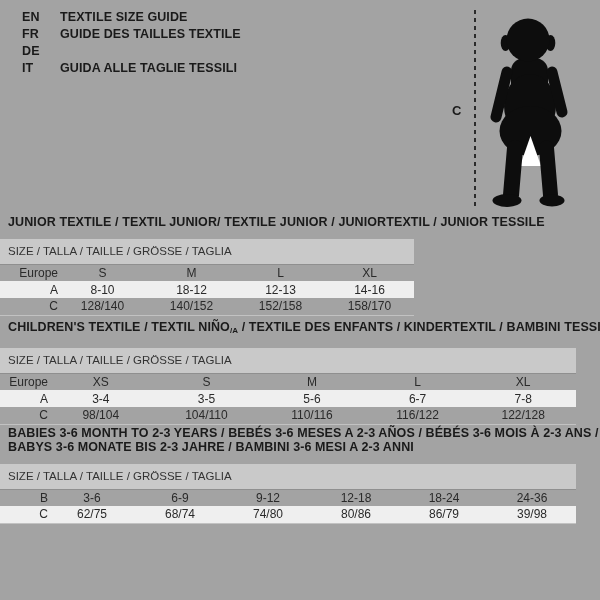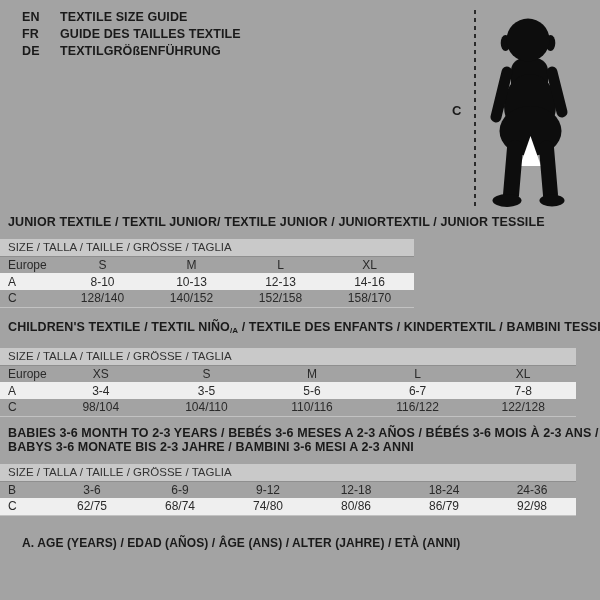--- a/index.html
+++ b/index.html
@@ -39,28 +39,28 @@
   .sec-babies{top:426px;width:576px;}
   .section-title{
     font-weight:700;font-size:12.5px;line-height:14px;letter-spacing:.1px;
     padding-left:8px;margin-bottom:10px;white-space:nowrap;
   }
   .sub-mark{font-size:8px;vertical-align:-2px;}
 
   table.size-table{border-collapse:collapse;table-layout:fixed;width:100%;}
   table.size-table th{
     background:var(--header-bg);color:#333;font-weight:400;
-    font-size:11.5px;text-align:left;padding:0 0 0 8px;height:17px;
+    font-size:11.5px;text-align:left;padding:0 0 0 8px;height:25px;
     border-bottom:1px solid var(--bar-border);white-space:nowrap;
   }
   table.size-table td{
     font-size:12px;color:var(--cell-ink);height:17px;text-align:center;
     white-space:nowrap;padding:0;
   }
-  table.size-table td.lbl{text-align:left;padding-left:8px;}
+  table.size-table td.lbl{text-align:right;padding-left:8px;}
   table.size-table tbody tr:nth-child(2) td{background:var(--stripe-bg);}
   table.size-table tbody tr:last-child td{border-bottom:1px solid var(--table-border);}
   .t1 col.c-lbl{width:58px;}
   .t2 col.c-lbl,.t3 col.c-lbl{width:48px;}
 
   
   .notes{position:absolute;left:22px;top:535px;}
   .note-line{font-weight:700;font-size:12px;line-height:17.5px;letter-spacing:.1px;white-space:nowrap;}
 </style>
 </head>
@@ -72,21 +72,24 @@
     <div class="lang-row">
       <span class="lang-code">EN</span>
       <span class="lang-label">TEXTILE SIZE GUIDE</span>
     </div>
     <div class="lang-row">
       <span class="lang-code">FR</span>
       <span class="lang-label">GUIDE DES TAILLES TEXTILE</span>
     </div>
     <div class="lang-row">
       <span class="lang-code">DE</span>
-      <span class="lang-label">TEXTILGRÖßENFÜHRUNG</span>
+    </div>
+    <div class="lang-row">
+      <span class="lang-code">IT</span>
+      <span class="lang-label">GUIDA ALLE TAGLIE TESSILI</span>
     </div>
   </div>
 
   <div class="measure-line"></div>
   <div class="measure-label">C</div>
   <svg class="baby-figure" viewBox="0 0 92 198" xmlns="http://www.w3.org/2000/svg" aria-hidden="true">
     <g fill="#0d0d0d" stroke="none">
 
       <rect x="25" y="48" width="37" height="48" rx="13"></rect>
       <ellipse cx="44" cy="96" rx="26" ry="32"></ellipse>
@@ -130,21 +133,21 @@
         <tr>
           <td class="lbl">Europe</td>
           <td>S</td>
           <td>M</td>
           <td>L</td>
           <td>XL</td>
         </tr>
         <tr>
           <td class="lbl">A</td>
           <td>8-10</td>
-          <td>10-13</td>
+          <td>18-12</td>
           <td>12-13</td>
           <td>14-16</td>
         </tr>
         <tr>
           <td class="lbl">C</td>
           <td>128/140</td>
           <td>140/152</td>
           <td>152/158</td>
           <td>158/170</td>
         </tr>
@@ -227,23 +230,22 @@
           <td>18-24</td>
           <td>24-36</td>
         </tr>
         <tr>
           <td class="lbl">C</td>
           <td>62/75</td>
           <td>68/74</td>
           <td>74/80</td>
           <td>80/86</td>
           <td>86/79</td>
-          <td>92/98</td>
+          <td>39/98</td>
         </tr>
       </tbody>
     </table>
   </div>
 
   <div class="notes">
-    <div class="note-line">A. AGE (YEARS) / EDAD (AÑOS) / ÂGE (ANS) / ALTER (JAHRE) / ETÀ (ANNI)</div>
   </div>
 
 </div>
 
 </body></html>

